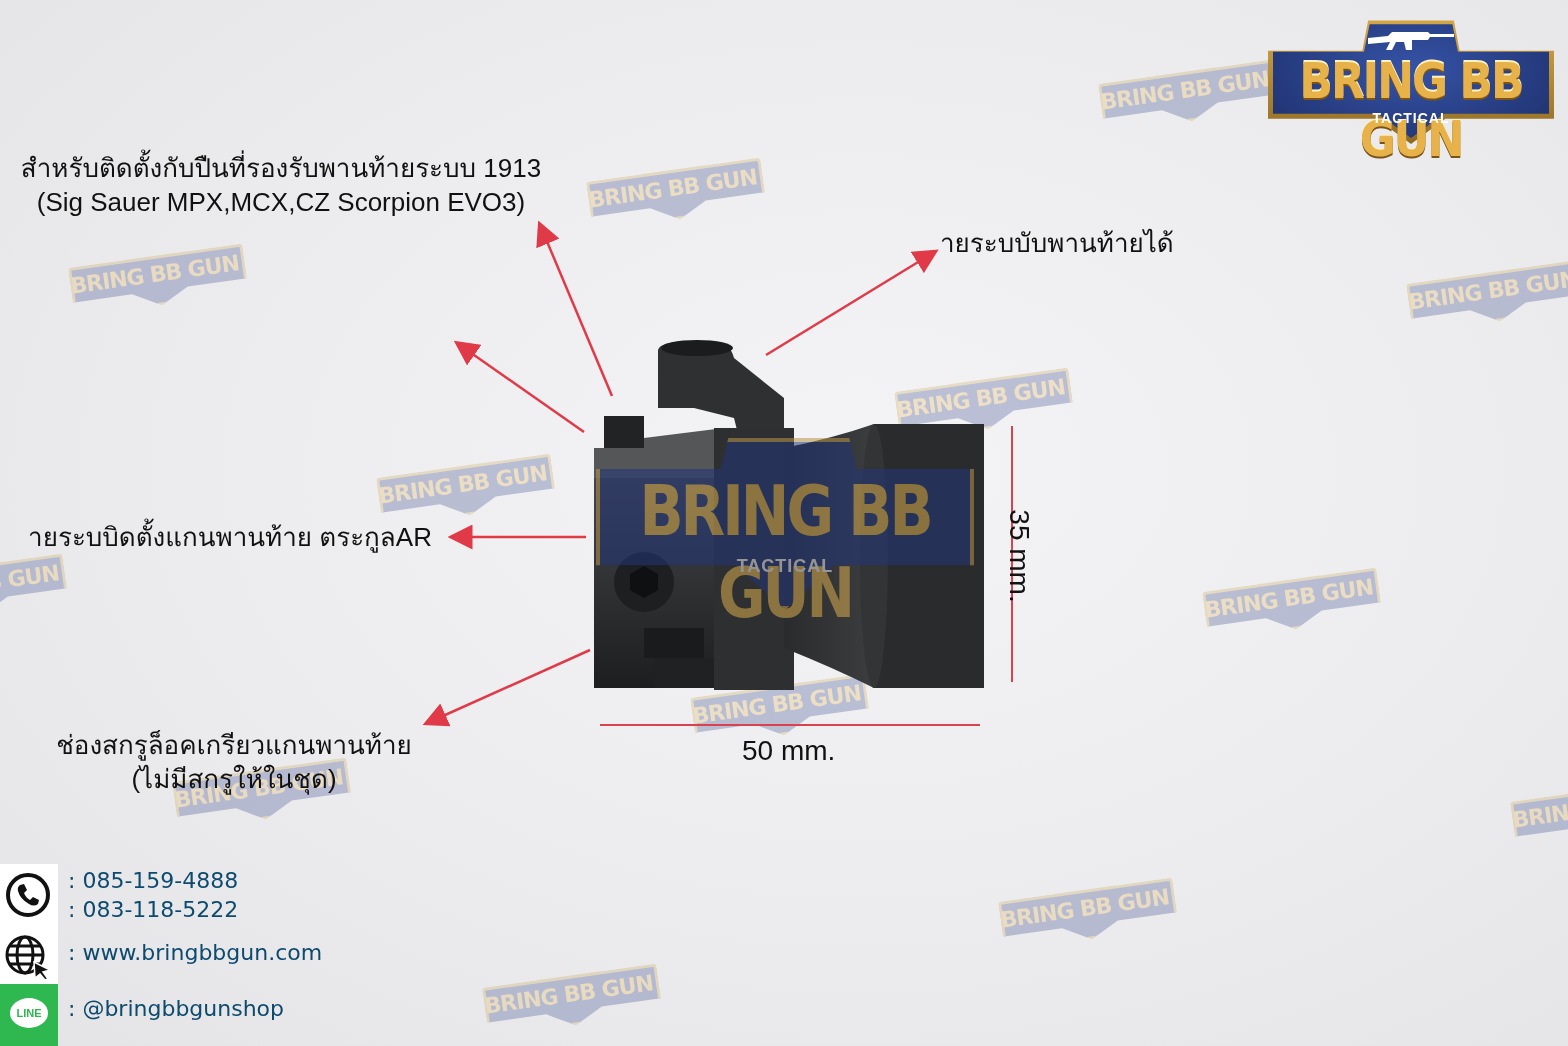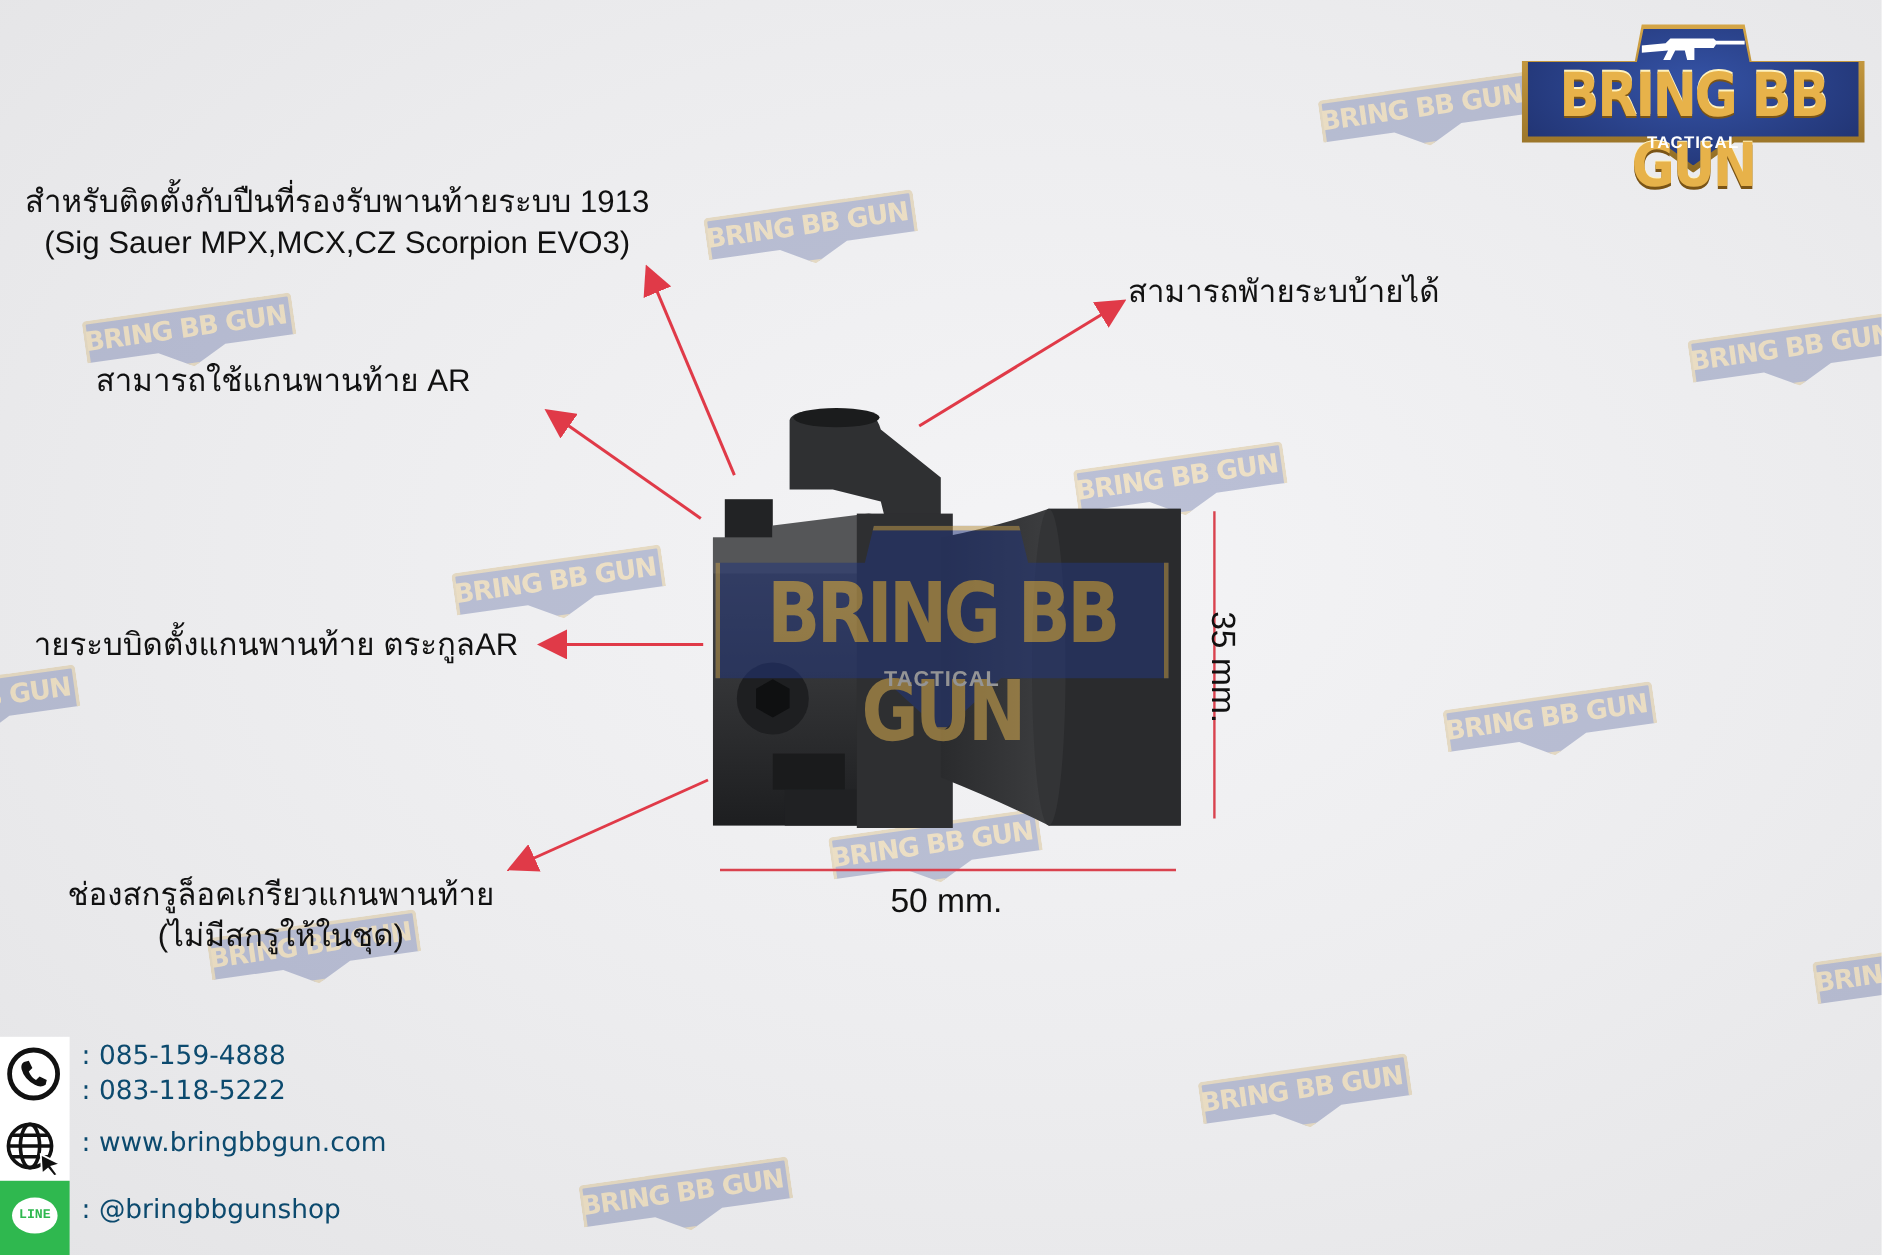--- a/index.html
+++ b/index.html
@@ -208,51 +208,50 @@
   </svg>
   <div class="logo-title">BRING BB GUN</div>
   <div class="logo-sub">TACTICAL</div>
 </div>
 
 <div class="label" style="left:8px;top:151px;width:546px;">
   <span>สำหรับติดตั้งกับปืนที่รองรับพานท้ายระบบ 1913</span>
   <span>(Sig Sauer MPX,MCX,CZ Scorpion EVO3)</span>
 </div>
 <div class="label" style="left:8px;top:300px;width:456px;">
-  <span>สามารถใช้แกนพานท้าย AR</span>
 </div>
 <div class="label" style="left:14px;top:520px;width:432px;">
   <span>ายระบบิดตั้งแกนพานท้าย ตระกูลAR</span>
 </div>
 <div class="label" style="left:50px;top:728px;width:368px;">
   <span>ช่องสกรูล็อคเกรียวแกนพานท้าย</span>
   <span>(ไม่มีสกรูให้ในชุด)</span>
 </div>
 <div class="label" style="left:940px;top:226px;width:266px;text-align:left;">
-  <span>สามารถพัายระบบ้ายได้</span>
+  <span>ายระบบับพานท้ายได้</span>
 </div>
 
 <div class="dim-text" style="left:972px;top:540px;transform:rotate(90deg);transform-origin:center;">35 mm.</div>
 <div class="dim-text" style="left:742px;top:735px;">50 mm.</div>
 
 <div class="contact-icons">
   <div class="ic-white"></div>
   <div class="ic-green"></div>
   <svg class="abs" style="left:5px;top:8px;" width="46" height="46" viewBox="0 0 46 46">
     <circle cx="23" cy="23" r="20" fill="none" stroke="#111" stroke-width="4"></circle>
     <path d="M15 13 L19 12 L22 18 L19 21 Q21 26 25 28 L28 25 L34 28 L33 32 Q29 35 24 32 Q15 27 13 19 Q12 15 15 13 Z" fill="#111"></path>
   </svg>
   <svg class="abs" style="left:4px;top:70px;" width="48" height="46" viewBox="0 0 48 46">
     <circle cx="21" cy="21" r="18" fill="none" stroke="#111" stroke-width="3"></circle>
     <ellipse cx="21" cy="21" rx="8" ry="18" fill="none" stroke="#111" stroke-width="3"></ellipse>
     <line x1="3" y1="21" x2="39" y2="21" stroke="#111" stroke-width="3"></line>
     <line x1="6" y1="12" x2="36" y2="12" stroke="#111" stroke-width="3"></line>
     <line x1="6" y1="30" x2="36" y2="30" stroke="#111" stroke-width="3"></line>
     <polygon points="30,28 46,36 39,38 44,45 41,46 36,40 31,44" fill="#111" stroke="#fff" stroke-width="1.5"></polygon>
   </svg>
-  <div class="abs" style="left:10px;top:134px;width:38px;height:30px;background:#fff;border-radius:50%;text-align:center;line-height:30px;font-size:11px;font-weight:bold;color:#2fb84f;font-family:Liberation Mono, monospace;">
+  <div class="abs" style="left:10px;top:134px;width:38px;height:30px;background:#fff;border-radius:50%;text-align:center;line-height:30px;font-size:11px;font-weight:bold;color:#2fb84f;font-family:Liberation Sans, sans-serif;">
     <span>LINE</span>
   </div>
 </div>
 <div class="contact-text" style="top:868px;">: 085-159-4888</div>
 <div class="contact-text" style="top:897px;">: 083-118-5222</div>
 <div class="contact-text" style="top:940px;">: www.bringbbgun.com</div>
 <div class="contact-text" style="top:996px;">: @bringbbgunshop</div>
 
 </body></html>

